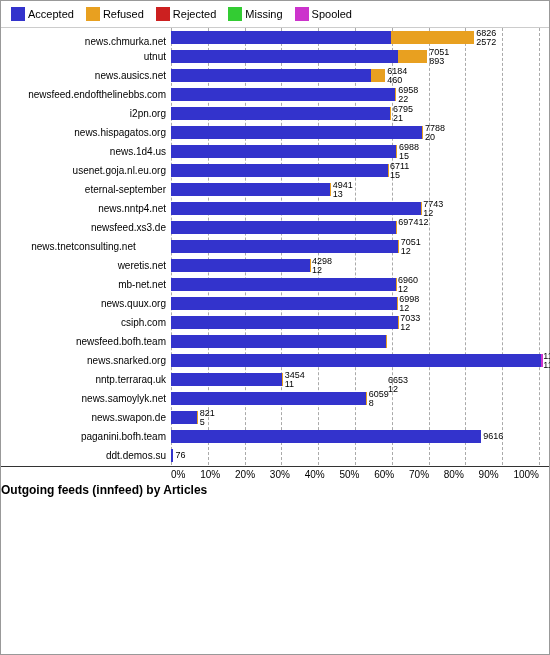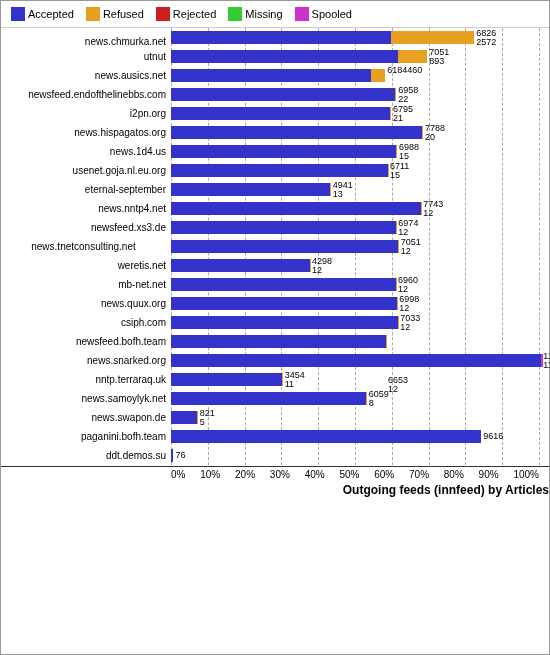--- a/index.html
+++ b/index.html
@@ -5,21 +5,21 @@
     * { margin: 0; padding: 0; box-sizing: border-box; }
     body { background: #fff; font-family: Arial, sans-serif; font-size: 11px; width: 550px; height: 655px; overflow: hidden; }
     
     .chart-container { width: 550px; height: 655px; background: #fff; border: 1px solid #999; position: relative; }
     
     .legend { display: flex; align-items: center; gap: 12px; padding: 6px 10px; border-bottom: 1px solid #ccc; flex-wrap: wrap; }
     .legend-item { display: flex; align-items: center; gap: 3px; font-size: 11px; }
     .legend-color { width: 14px; height: 14px; display: inline-block; }
     
     .bottom-axis { padding-left: 170px; padding-right: 10px; display: flex; justify-content: space-between; font-size: 10px; border-top: 1px solid #333; padding-top: 2px; margin-top: 1px; }
-    .axis-title { text-align: right; font-size: 12px; font-weight: bold; margin-top: 3px; }
+    .axis-title { text-align: left; font-size: 12px; font-weight: bold; margin-top: 3px; }
   </style>
 </head>
 <body>
 
 <div class="chart-container">
 
   <div class="legend">
     <div class="legend-item">
       <span class="legend-color" style="background:#3333cc;"></span>
       <span>Accepted</span>
@@ -84,21 +84,21 @@
             </div>
           </div>
         </div>
         <div style="display: flex; align-items: center; height: 19px; position: relative;">
           <div style="width: 170px; text-align: right; font-size: 10px; padding-right: 5px; flex-shrink: 0; color: rgb(0, 0, 0); white-space: nowrap; overflow: hidden;">news.ausics.net</div>
           <div style="flex: 1 1 0%; position: relative; height: 19px; display: flex; align-items: center;">
             <div style="display: flex; height: 13px; align-items: center;">
               <div style="width: 199.501px; height: 13px; background: rgb(51, 51, 204); display: inline-block;"></div>
               <div style="width: 14.84px; height: 13px; background: rgb(232, 160, 32); display: inline-block;"></div>
             </div>
-            <div style="position: absolute; left: 216.341px; top: 0px; height: 19px; display: flex; flex-direction: row; justify-content: center; font-size: 9px; white-space: nowrap;">
+            <div style="position: absolute; left: 216.341px; top: 0px; height: 19px; display: flex; flex-direction: column; justify-content: center; font-size: 9px; white-space: nowrap;">
               <div style="line-height: 1;">6184</div>
               <div style="line-height: 1;">460</div>
             </div>
           </div>
         </div>
         <div style="display: flex; align-items: center; height: 19px; position: relative;">
           <div style="width: 170px; text-align: right; font-size: 10px; padding-right: 5px; flex-shrink: 0; color: rgb(0, 0, 0); white-space: nowrap; overflow: hidden;">newsfeed.endofthelinebbs.com</div>
           <div style="flex: 1 1 0%; position: relative; height: 19px; display: flex; align-items: center;">
             <div style="display: flex; height: 13px; align-items: center;">
               <div style="width: 224.471px; height: 13px; background: rgb(51, 51, 204); display: inline-block;"></div>
@@ -188,21 +188,21 @@
             </div>
           </div>
         </div>
         <div style="display: flex; align-items: center; height: 19px; position: relative;">
           <div style="width: 170px; text-align: right; font-size: 10px; padding-right: 5px; flex-shrink: 0; color: rgb(0, 0, 0); white-space: nowrap; overflow: hidden;">newsfeed.xs3.de</div>
           <div style="flex: 1 1 0%; position: relative; height: 19px; display: flex; align-items: center;">
             <div style="display: flex; height: 13px; align-items: center;">
               <div style="width: 224.987px; height: 13px; background: rgb(51, 51, 204); display: inline-block;"></div>
               <div style="width: 0.387131px; height: 13px; background: rgb(232, 160, 32); display: inline-block;"></div>
             </div>
-            <div style="position: absolute; left: 227.374px; top: 0px; height: 19px; display: flex; flex-direction: column; justify-content: center; font-size: 9px; white-space: nowrap;">
+            <div style="position: absolute; left: 227.374px; top: 0px; height: 19px; display: flex; flex-direction: row; justify-content: center; font-size: 9px; white-space: nowrap;">
               <div style="line-height: 1;">6974</div>
               <div style="line-height: 1;">12</div>
             </div>
           </div>
         </div>
         <div style="display: flex; align-items: center; height: 19px; position: relative;">
           <div style="width: 170px; text-align: center; font-size: 10px; padding-right: 5px; flex-shrink: 0; color: rgb(0, 0, 0); white-space: nowrap; overflow: hidden;">news.tnetconsulting.net</div>
           <div style="flex: 1 1 0%; position: relative; height: 19px; display: flex; align-items: center;">
             <div style="display: flex; height: 13px; align-items: center;">
               <div style="width: 227.471px; height: 13px; background: rgb(51, 51, 204); display: inline-block;"></div>

